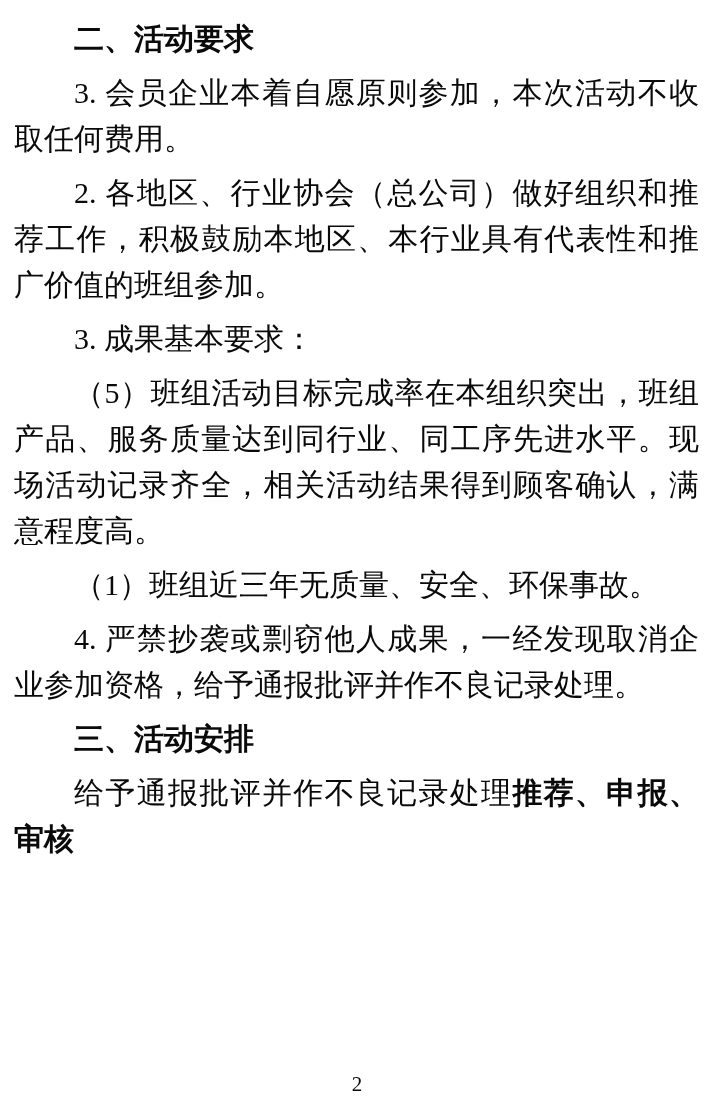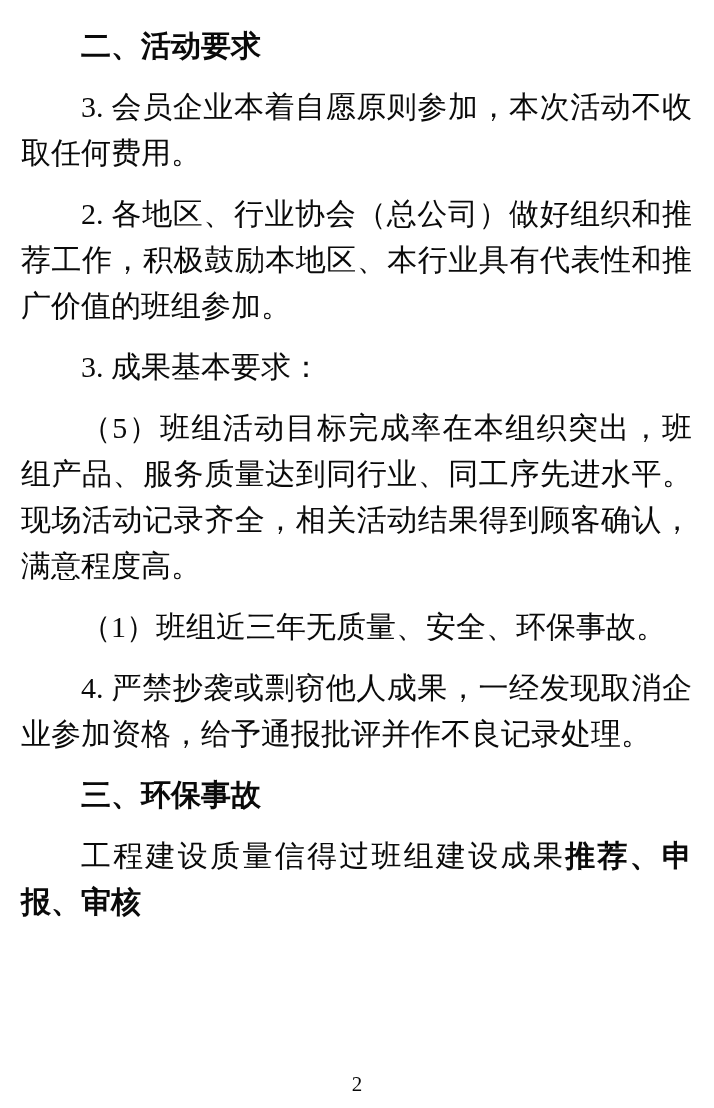--- a/index.html
+++ b/index.html
@@ -19,21 +19,21 @@
     position: absolute;
     left: 6px;
     right: 7px;
     top: 8px;
     font-family: "Liberation Serif", "DejaVu Serif", serif;
     font-size: 30px;
     line-height: 46px;
     letter-spacing: 0;
   }
   .doc-body p {
-    margin: 15px;
+    margin: 8px;
     padding: 0;
     text-indent: 2em;
     text-align: justify;
   }
   .doc-body p.heading {
     font-family: "Liberation Sans", "DejaVu Sans", sans-serif;
     font-weight: bold;
     text-align: left;
   }
   .run-bold {
@@ -58,17 +58,17 @@
 
 <div class="page">
   <div class="doc-body">
       <p class="heading"><span class="run-bold run-hei">二、活动要求</span></p>
       <p class="para"><span>3. 会员企业本着自愿原则参加，本次活动不收取任何费用。</span></p>
       <p class="para"><span>2. 各地区、行业协会（总公司）做好组织和推荐工作，积极鼓励本地区、本行业具有代表性和推广价值的班组参加。</span></p>
       <p class="para"><span>3. 成果基本要求：</span></p>
       <p class="para"><span>（5）班组活动目标完成率在本组织突出，班组产品、服务质量达到同行业、同工序先进水平。现场活动记录齐全，相关活动结果得到顾客确认，满意程度高。</span></p>
       <p class="para"><span>（1）班组近三年无质量、安全、环保事故。</span></p>
       <p class="para"><span>4. 严禁抄袭或剽窃他人成果，一经发现取消企业参加资格，给予通报批评并作不良记录处理。</span></p>
-      <p class="heading"><span class="run-bold run-hei">三、环保事故</span></p>
-      <p class="para"><span>工程建设质量信得过班组建设成果</span><span class="run-bold run-hei">推荐、申报、审核</span></p>
+      <p class="heading"><span class="run-bold run-hei">三、活动安排</span></p>
+      <p class="para"><span>给予通报批评并作不良记录处理</span><span class="run-bold run-hei">推荐、申报、审核</span></p>
     </div>
   <div class="page-num">2</div>
 </div>
 
 </body></html>

